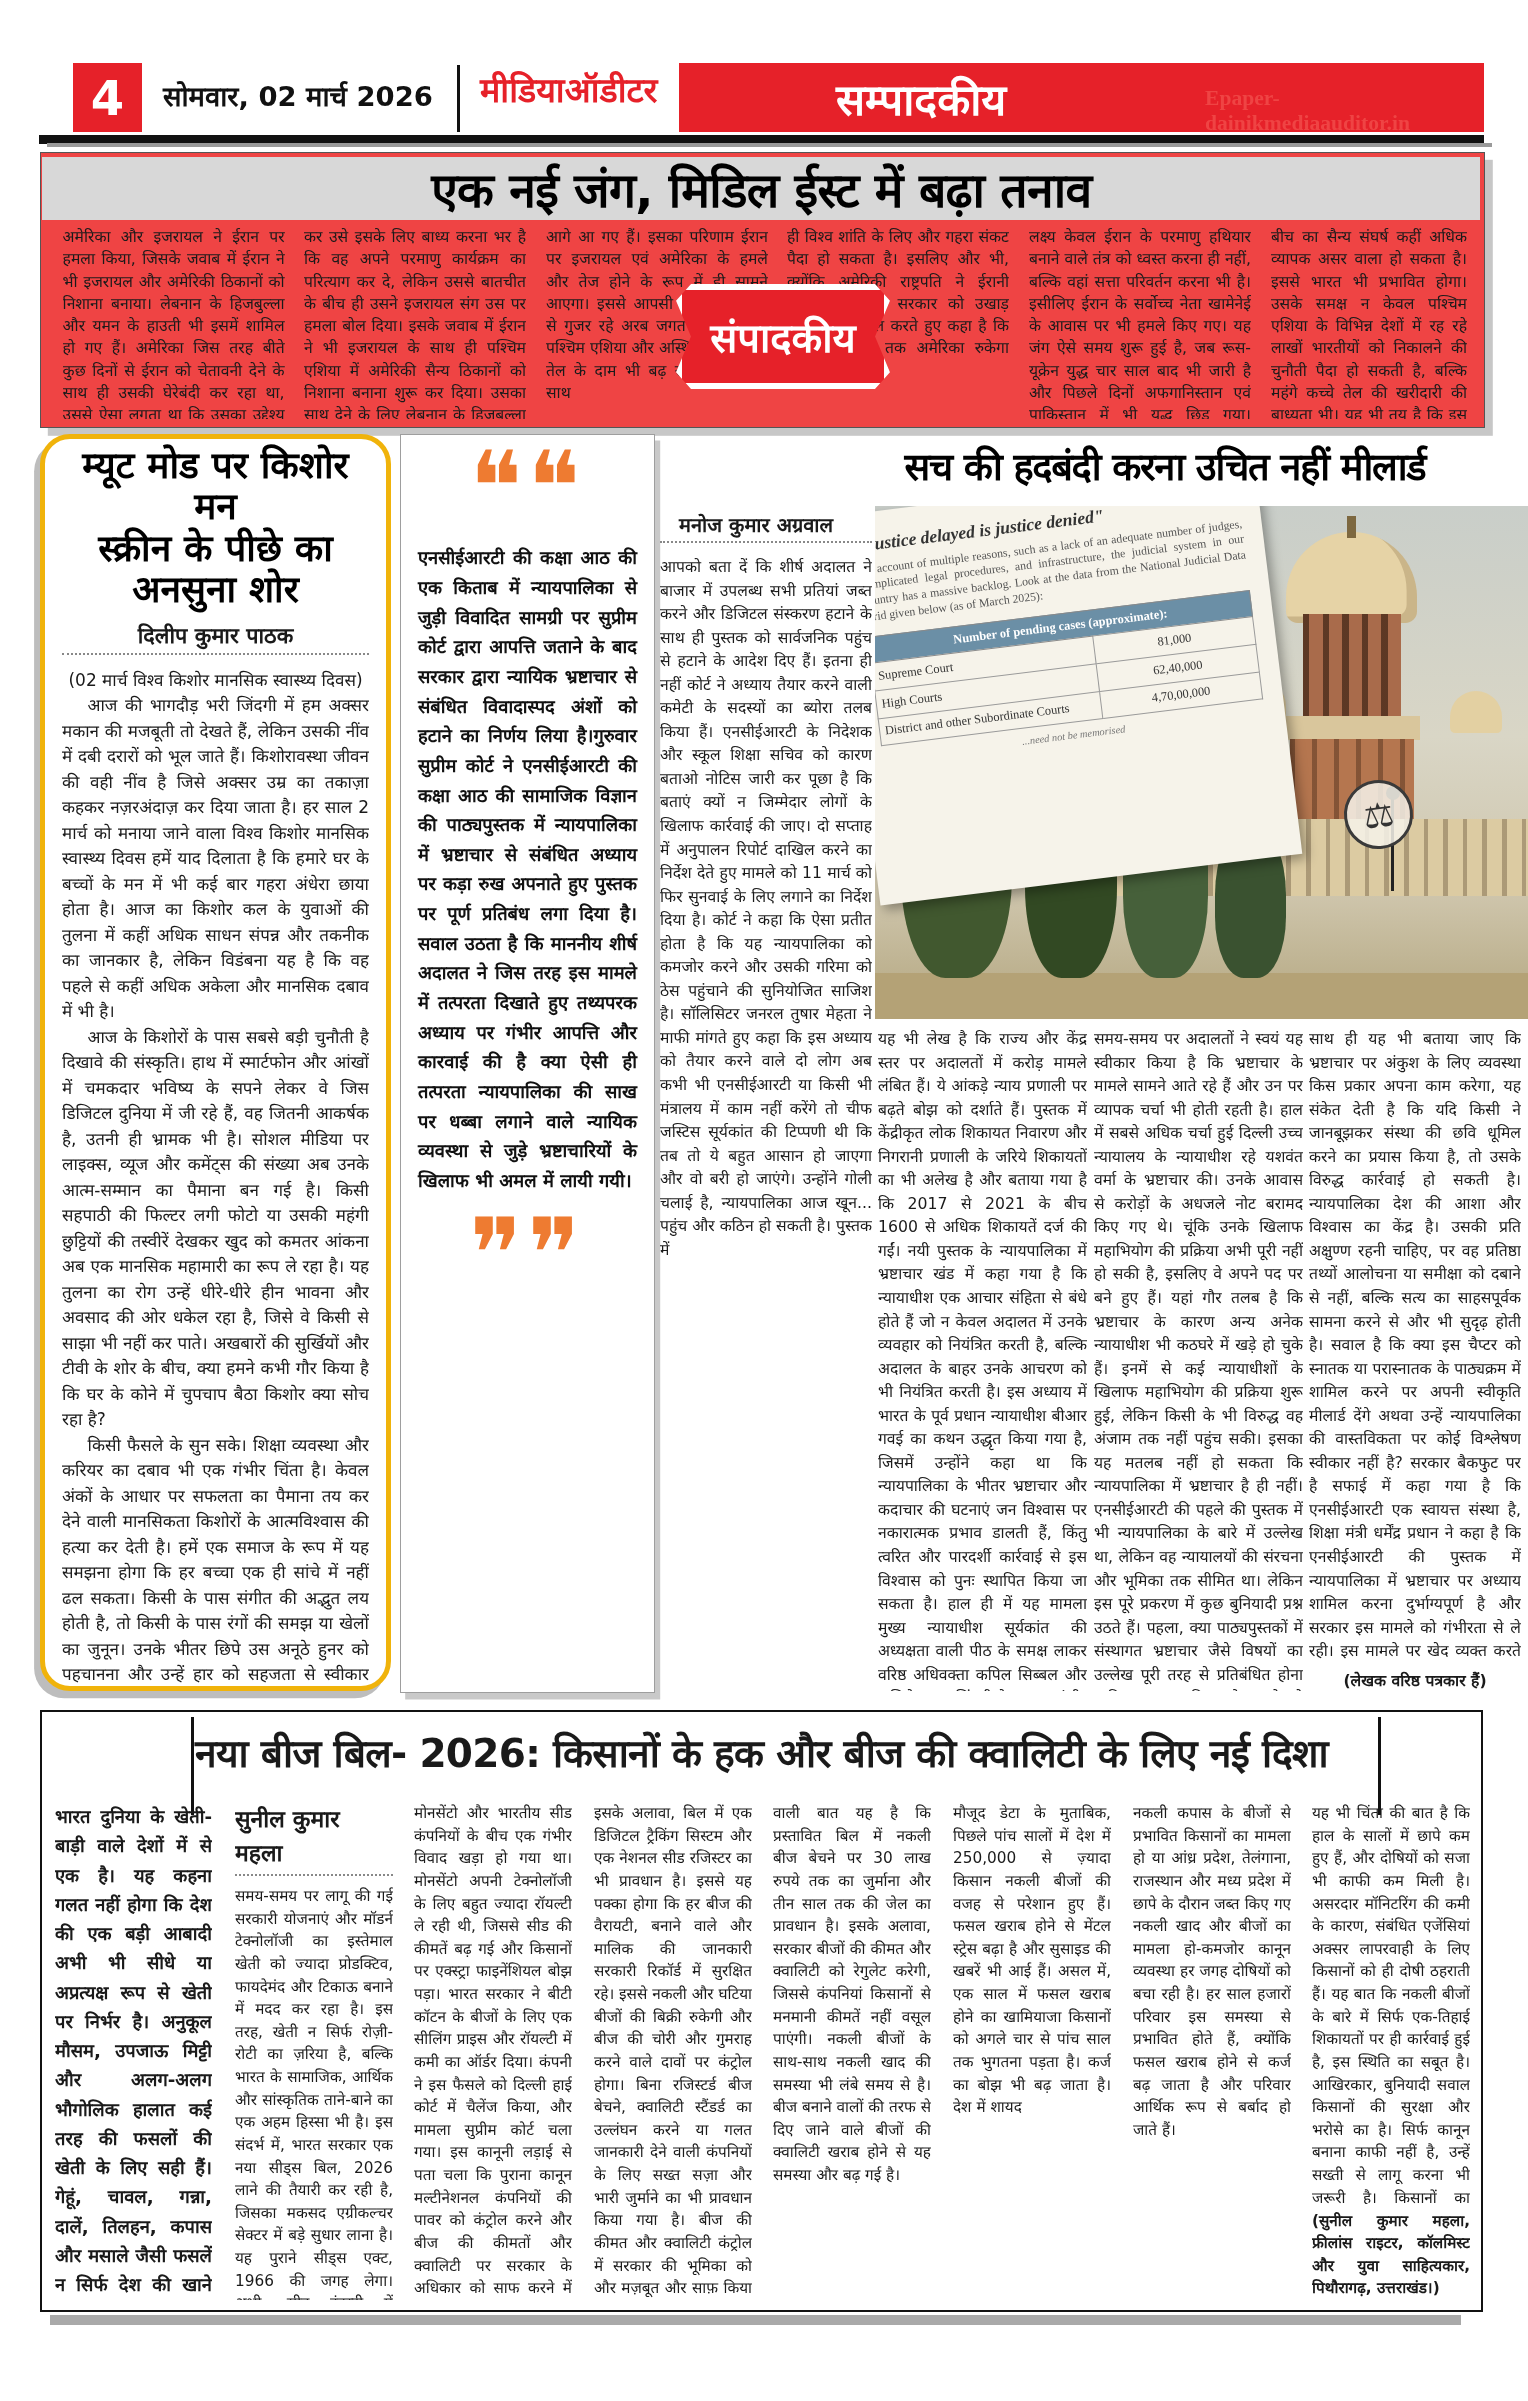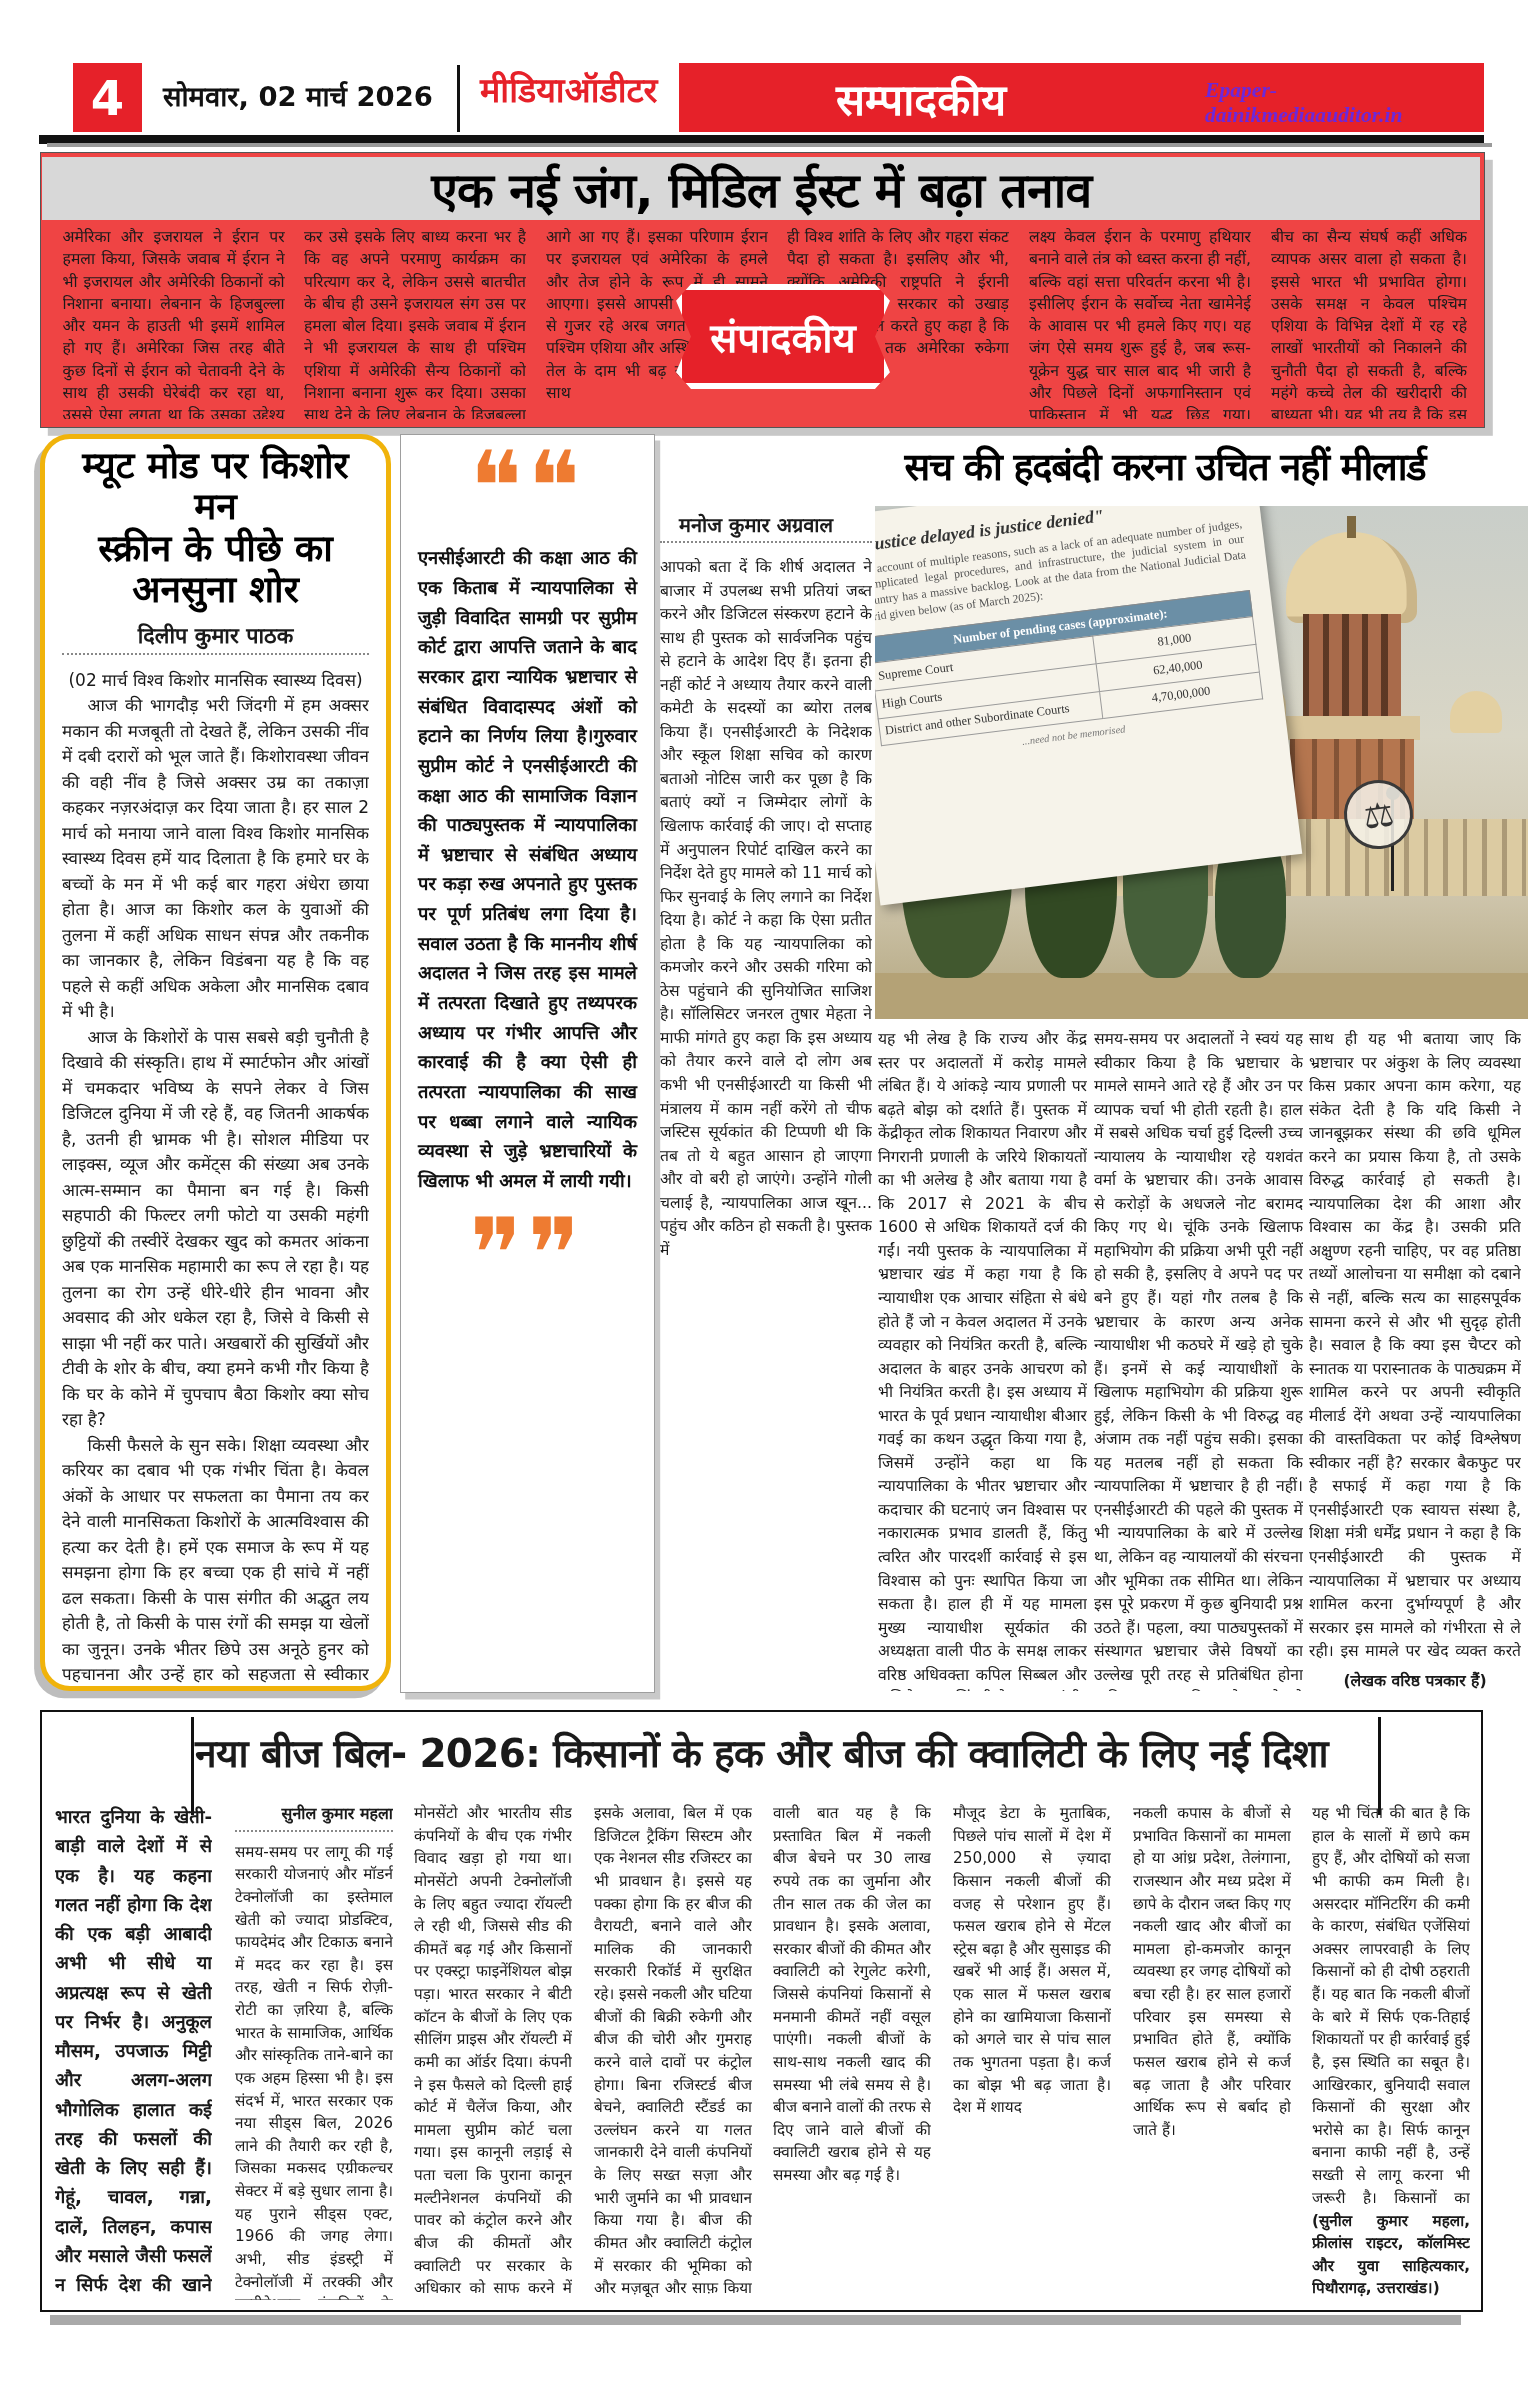--- a/index.html
+++ b/index.html
@@ -10,22 +10,22 @@
   .hidden-overflow{overflow:hidden;}
 
   
   .pagenum-box{left:73px;top:63px;width:69px;height:69px;background:#e62129;
        color:#fff;font-size:48px;font-weight:bold;display:flex;align-items:center;justify-content:center;}
   .date-txt{left:163px;top:77px;width:287px;font-size:27.4px;font-weight:bold;color:#111;}
   .header-divider{left:457px;top:65px;width:2.6px;height:67px;background:#111;}
   .brand-txt{left:480px;top:73px;width:196px;font-size:34px;font-weight:bold;color:#e62129;line-height:1.0;}
   .section-banner{left:679px;top:63px;width:805px;height:69px;background:#e62129;}
   .section-title{left:836px;top:69px;width:261px;font-size:43px;font-weight:bold;color:#ffffff;}
-  .epaper-txt{left:1205px;top:78px;width:274px;font-size:21.6px;font-weight:bold;color:#6d28d9;
-       font-family:"Liberation Serif",serif;font-style:italic;}
+  .epaper-txt{left:1205px;top:86px;width:274px;font-size:21.6px;font-weight:bold;color:#ef4444;
+       font-family:"Liberation Serif",serif;}
   .header-bar{left:39px;top:135px;width:1445px;height:8.5px;background:#111;}
   .header-bar-sh{left:47px;top:143px;width:1445px;height:3.9px;background:#9a9a9a;}
 
   
   .lead-box{left:40px;top:152px;width:1443px;height:274px;background:#ef4444;
        border:1.3px solid #555;box-shadow:7.8px 7.8px 0 #c7c7c7;}
   .lead-head-band{left:1.3px;top:3.9px;width:1438px;height:63px;background:#d8d8d8;
        display:flex;align-items:center;justify-content:center;}
   .lead-headline{font-size:48px;font-weight:800;color:#000;letter-spacing:-0.7px;}
   .lead-col{top:73px;height:193px;font-size:15.7px;line-height:1.42;}
@@ -93,21 +93,21 @@
   .lamp-head{position:absolute;left:78.2%;top:54.5%;width:14.4px;height:14.4px;border-radius:50%;background:#2e2e2e;}
 
   
   .seed-box{left:40px;top:1710px;width:1443px;height:602px;background:#fff;border:2.6px solid #111;box-sizing:border-box;}
   .seed-shadow{left:50px;top:2315px;width:1411px;height:9.8px;background:#a9a9a9;}
   .seed-headline{left:0;top:13px;width:100%;text-align:center;font-size:39px;font-weight:800;letter-spacing:-0.7px;}
   .seed-rule-l{left:149px;top:5.2px;width:3.3px;height:98px;background:#111;}
   .seed-rule-r{left:1336px;top:5.2px;width:3.3px;height:98px;background:#111;}
   .seed-col{top:90px;height:498px;font-size:15.3px;line-height:1.48;}
   .seed-intro{font-size:18.3px;font-weight:bold;line-height:1.6;}
-  .seed-byline{font-size:16px;font-weight:bold;text-align:right;}
+  .seed-byline{font-size:23px;font-weight:bold;text-align:left;}
   .seed-byline-rule{border-bottom:2px dotted #888;margin:3.9px 0 9.1px 0;}
   .seed-credit{font-weight:bold;margin-top:5.2px;}
 </style>
 </head>
 <body>
 
 <div id="page">
 
   <div class="abs pagenum-box">4</div>
   <div class="abs date-txt">सोमवार, 02 मार्च 2026</div>

